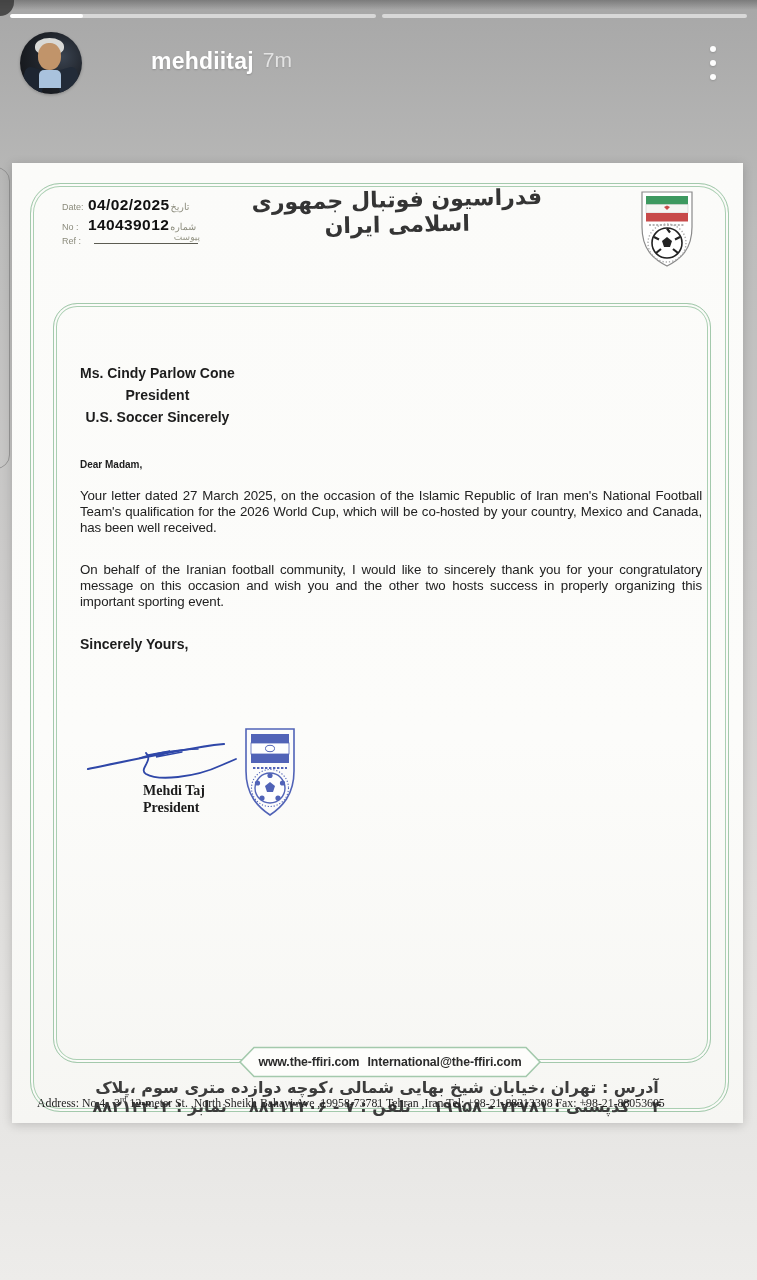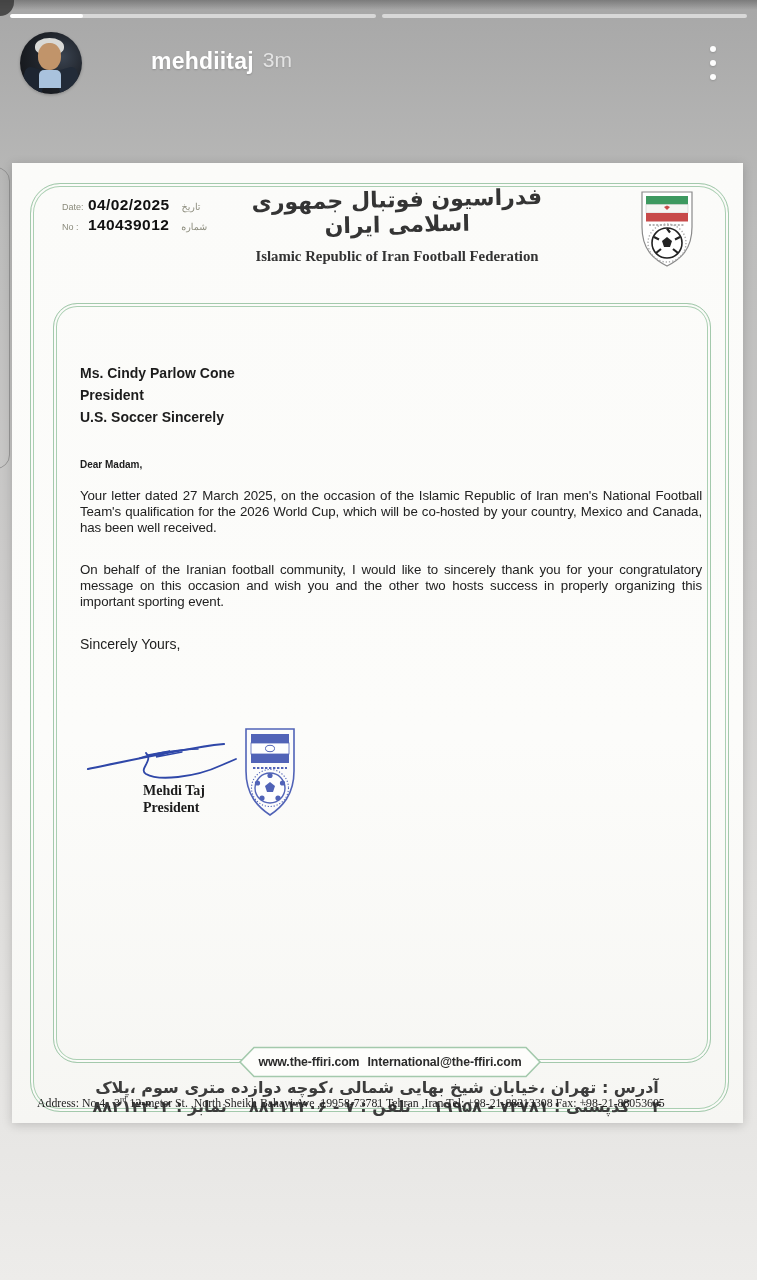--- a/index.html
+++ b/index.html
@@ -36,35 +36,35 @@
     background:linear-gradient(180deg,#fbfbf9 0%,#fcfcfa 60%,#f6f6f3 100%);
     box-shadow:0 2px 10px rgba(0,0,0,.18);}
   .frame{position:absolute;border:1px solid #a3c9ac;box-shadow:inset 0 0 0 2px #fbfbf9, inset 0 0 0 3px #aacfb2;}
   .outer-frame{left:18px;top:20px;width:697px;height:927px;border-radius:30px;}
   .inner-frame{left:41px;top:140px;width:656px;height:758px;border-radius:24px;}
   
   .meta{position:absolute;left:50px;top:33px;width:195px;color:#1b1b1b;}
   .meta-row{display:flex;align-items:baseline;height:20px;}
   .meta-label{font-size:9px;color:#8b8b7c;min-width:26px;}
   .meta-value{font-size:15.5px;font-weight:bold;letter-spacing:.4px;color:#111;}
-  .meta-fa{font-size:9.5px;color:#8b8b7c;margin-left:12px;font-family:Liberation Sans, sans-serif;}
+  .meta-fa{font-size:9.5px;color:#8b8b7c;margin-left:1px;font-family:Liberation Sans, sans-serif;}
   .ref-line{width:104px;border-bottom:1.2px solid #5c5c52;margin:0 0 3px 6px;position:relative;}
   .ref-line .fa-over{position:absolute;right:-2px;top:-11px;font-size:9px;color:#99998a;font-family:"DejaVu Sans",sans-serif;}
   
   .org{position:absolute;left:212px;top:24px;width:346px;text-align:center;}
   .org-fa{font-family:"DejaVu Sans",sans-serif;font-size:22px;font-weight:bold;color:#343434;transform:rotate(-1.2deg);letter-spacing:-.5px;}
   .org-en{margin-top:11px;font-family:"Liberation Serif","DejaVu Serif",serif;font-size:14.8px;font-weight:bold;color:#333;}
   .crest{position:absolute;left:624px;top:26px;}
   
-  .recipient{position:absolute;left:68px;top:199px;font-size:14px;font-weight:bold;line-height:22px;color:#1c1c1c;}
+  .recipient{position:absolute;left:68px;top:199px;font-size:14px;font-weight:bold;line-height:22px;color:#1c1c1c;text-align:center;}
   .salutation{position:absolute;left:68px;top:296px;font-size:10px;font-weight:bold;color:#1c1c1c;}
   .para{position:absolute;left:68px;width:622px;font-size:13.3px;letter-spacing:-.1px;line-height:16px;color:#222;text-align:justify;text-align-last:left;}
   .para1{top:325px;}
   .para2{top:399px;}
-  .closing{position:absolute;left:68px;top:473px;font-size:14px;font-weight:normal;color:#1c1c1c;}
+  .closing{position:absolute;left:68px;top:473px;font-size:14px;font-weight:bold;color:#1c1c1c;}
   .signature{position:absolute;left:70px;top:568px;}
   .stamp{position:absolute;left:228px;top:562px;opacity:.88;}
   .signer{position:absolute;left:131px;top:619px;font-size:14px;font-weight:bold;line-height:17px;color:#1c1c1c;font-family:Liberation Serif, serif;}
   
   .site-box{position:absolute;left:226px;top:883px;width:304px;height:32px;}
   .site-box svg{position:absolute;left:0;top:0;}
   .site-text{position:absolute;left:0;top:0;width:100%;height:100%;display:flex;align-items:center;justify-content:center;gap:8px;
     font-size:12.3px;font-weight:bold;color:#2b2b2b;letter-spacing:-.1px;}
   .addr-fa{position:absolute;left:35px;top:915px;width:660px;text-align:center;direction:rtl;
     font-family:"DejaVu Sans",sans-serif;font-size:16px;font-weight:bold;color:#3c3c3c;letter-spacing:-.2px;}
@@ -87,21 +87,21 @@
 
 <div class="avatar">
   <div class="suitL"></div>
   <div class="suitR"></div>
   <div class="shirt"></div>
   <div class="hair"></div>
   <div class="face"></div>
 </div>
 <div class="story-user">
   <span class="username">mehdiitaj</span>
-  <span class="timestamp">3m</span>
+  <span class="timestamp">7m</span>
 </div>
 <div class="menu-dots">
     <i></i>
     <i></i>
     <i></i>
   </div>
 
 <div class="behind-edge"></div>
 
 <div class="letter">
@@ -112,25 +112,30 @@
     <div class="meta-row">
       <span class="meta-label">Date:</span>
       <span class="meta-value">04/02/2025</span>
       <span class="meta-fa">تاریخ</span>
     </div>
     <div class="meta-row">
       <span class="meta-label">No :</span>
       <span class="meta-value">140439012</span>
       <span class="meta-fa">شماره</span>
     </div>
+    <div class="meta-row">
+      <span class="meta-label">Ref :</span>
+      <span class="ref-line">
+        <span class="fa-over">پیوست</span>
+      </span>
+    </div>
   </div>
 
   <div class="org">
     <div class="org-fa">فدراسیون فوتبال جمهوری اسلامی ایران</div>
-    <div class="org-en">Islamic Republic of Iran Football Federation</div>
   </div>
 
   <div class="crest">
     <svg width="62" height="80" viewBox="0 0 62 80">
       <path d="M6,3 H56 V38 C56,60 45,70 31,77 C17,70 6,60 6,38 Z" fill="#ffffff" stroke="#8a8a8a" stroke-width="1.2"></path>
       <rect x="10" y="7" width="42" height="8.5" fill="#3d9960"></rect>
       <rect x="10" y="15.5" width="42" height="8.5" fill="#f6f6f4" stroke="#bbb" stroke-width=".4"></rect>
       <path d="M28,18 l3,-1.6 3,1.6 -3,3 z" fill="#c84a4a"></path>
       <rect x="10" y="24" width="42" height="8.5" fill="#c84a4a"></rect>
       <path d="M13,36 h36" stroke="#9a9a9a" stroke-width="1.6" stroke-dasharray="2 1.6"></path>

